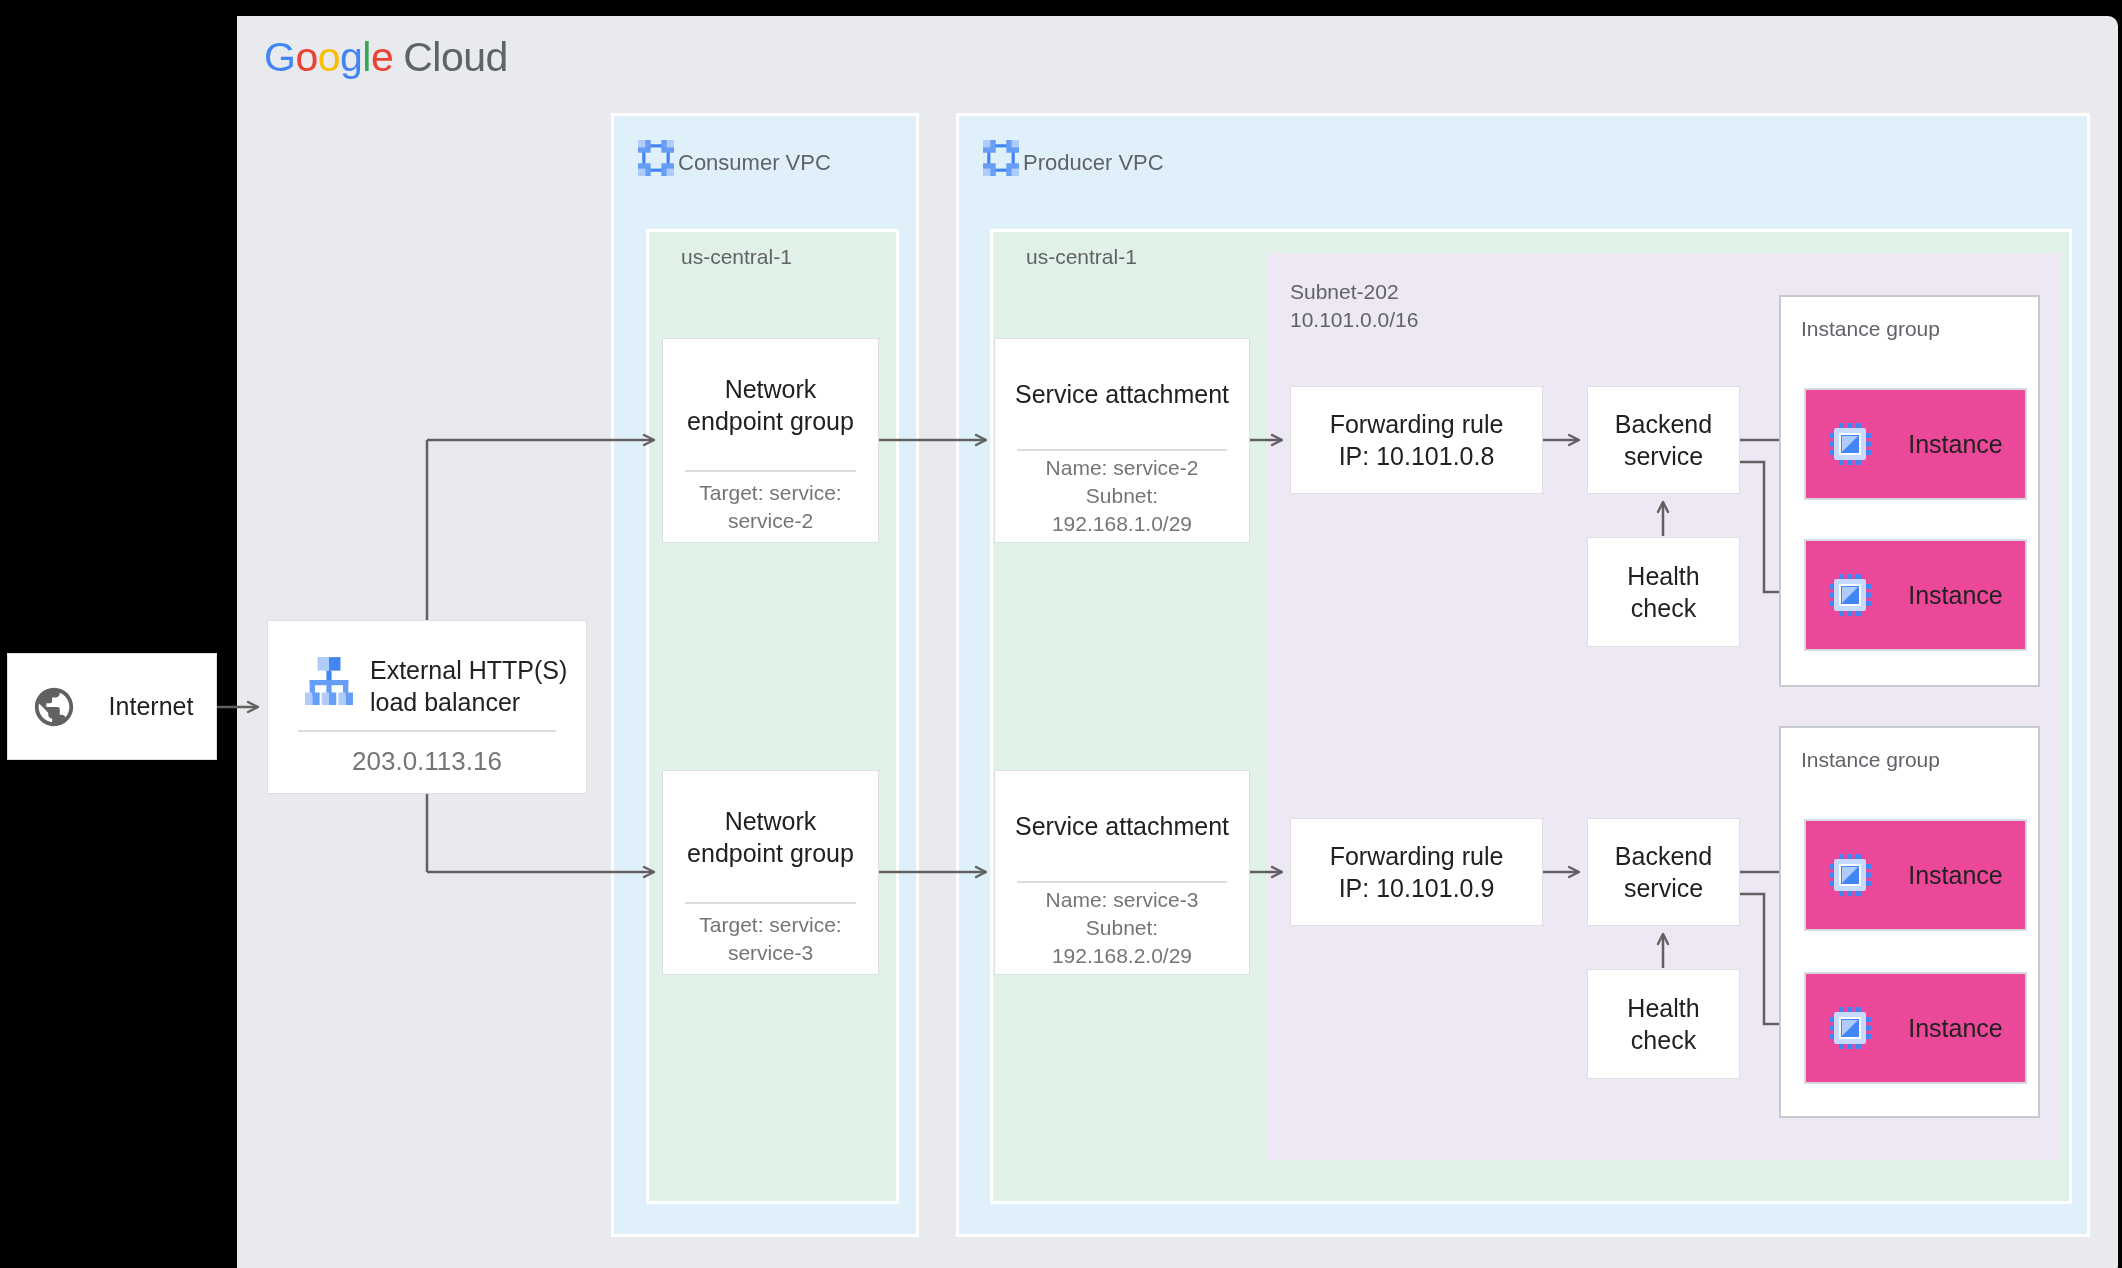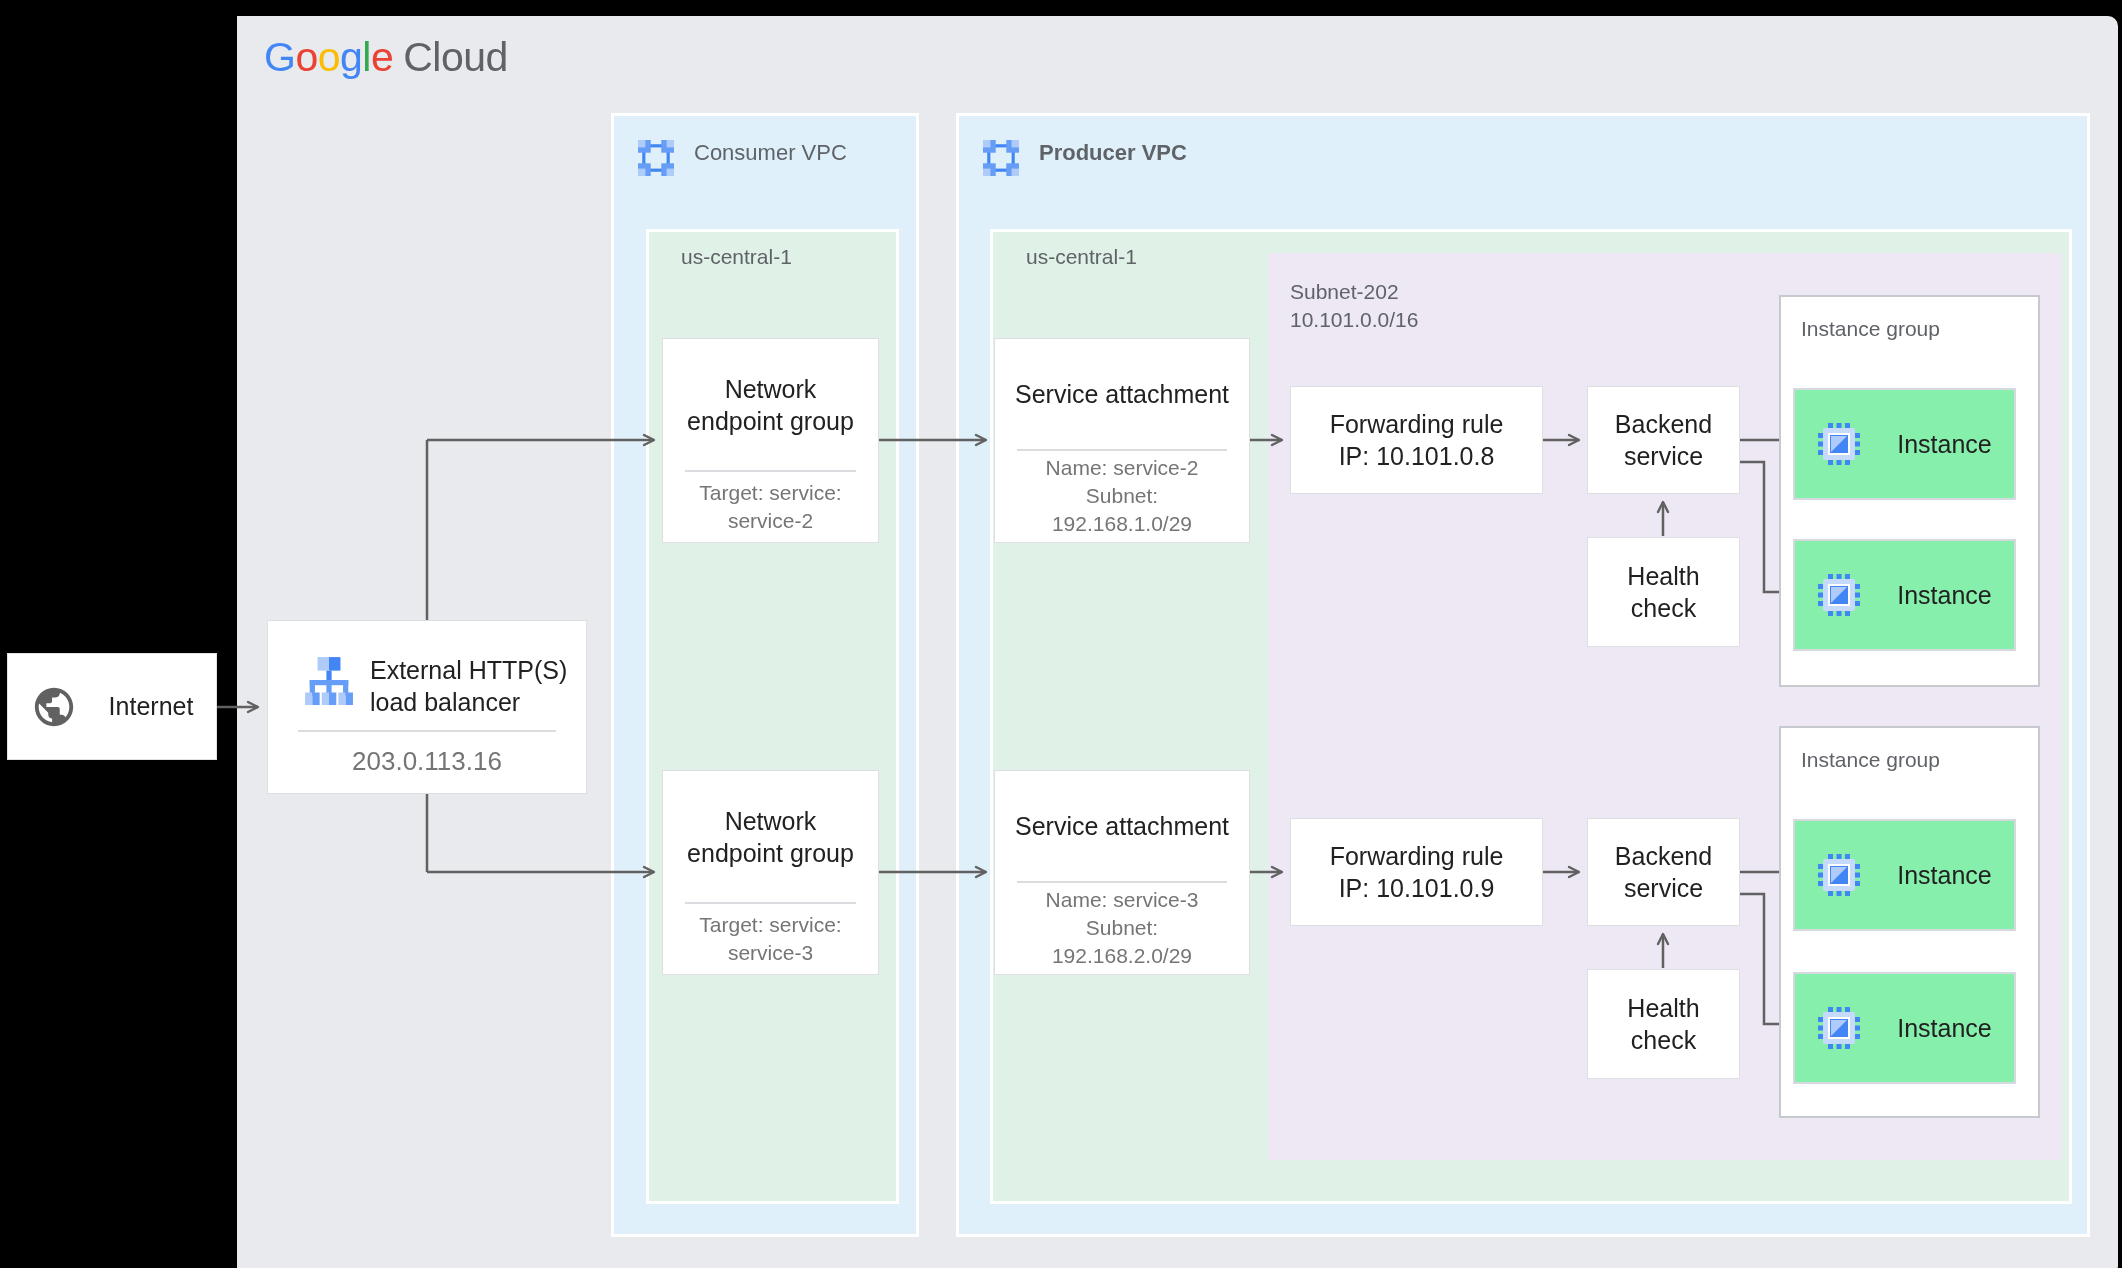--- a/index.html
+++ b/index.html
@@ -13,35 +13,35 @@
   .region-panel{background:#E0F1E7;border:3px solid #FFFFFF;z-index:1;}
   .subnet-panel{background:#EDE8F4;z-index:1;}
   
   #logo{left:264px;top:22px;font-size:41px;font-weight:500;letter-spacing:-0.5px;z-index:2;}
   #logo span{display:inline;}
   .l0,.l3{color:#4285F4;} .l1,.l5{color:#EA4335;} .l2{color:#FBBC04;} .l4{color:#34A853;}
   .logo-cloud{color:#5F6368;margin-left:10px;font-weight:400;}
   
   #wires{left:0;top:0;z-index:2;}
   
-  .vpc-header{display:flex;align-items:flex-start;gap:20px;z-index:2;}
+  .vpc-header{display:flex;align-items:flex-end;gap:4px;z-index:2;}
   .vpc-label{font-size:22px;color:#5F6368;}
   .region-label{font-size:21px;color:#5F6368;z-index:2;}
   .subnet-label{font-size:21px;color:#5F6368;line-height:1.35;z-index:2;}
   
   .box{background:#FFFFFF;border:1px solid #DDDFE2;z-index:3;}
   .zone{position:absolute;left:12px;right:12px;display:flex;flex-direction:column;
         align-items:center;justify-content:center;text-align:center;}
   .node-title{font-size:25px;color:#212121;line-height:1.28;}
   .node-sub{font-size:21px;color:#757575;line-height:1.32;}
   .hr{position:absolute;left:22px;right:22px;height:0;border-top:2px solid #DADCE0;}
   
   .ig-box{background:#FFFFFF;border:2px solid #C6CACE;z-index:3;}
   .ig-label{position:absolute;left:20px;top:20px;font-size:21px;color:#5F6368;}
-  .inst-box{position:absolute;left:12px;width:219px;height:108px;background:#86efac;
+  .inst-box{position:absolute;left:23px;width:219px;height:108px;background:#ec4899;
             border:2px solid #D6D9DD;display:flex;align-items:center;justify-content:center;gap:36px;}
   .inst-label{font-size:25px;color:#212121;}
   
   #internet-box{left:7px;top:641px;width:210px;height:107px;background:#FFFFFF;border:1px solid #E0E0E0;
                 display:flex;align-items:center;justify-content:center;gap:32px;z-index:3;}
   #internet-box .lbl{font-size:25px;color:#212121;}
   #lb-box{left:267px;top:608px;width:320px;height:174px;}
   #lb-icon{position:absolute;left:36px;top:34px;}
   #lb-title{position:absolute;left:102px;right:10px;top:22px;height:86px;display:flex;
             align-items:center;font-size:25px;color:#212121;line-height:1.28;text-align:left;}
@@ -70,21 +70,21 @@
         <rect x="0" y="27" width="7" height="7" fill="#AECBFA"></rect>
       <rect x="22" y="22" width="12" height="12" fill="#669DF6"></rect>
         <rect x="27" y="27" width="7" height="7" fill="#AECBFA"></rect>
     </svg>
     <span class="vpc-label">Consumer VPC</span>
   </div>
   <div class="abs region-panel" style="left:646px;top:217px;width:253px;height:975px;"></div>
   <div class="abs region-label" style="left:681px;top:233px;">us-central-1</div>
 
   <div class="abs vpc-panel" style="left:956px;top:101px;width:1134px;height:1124px;"></div>
-  <div class="abs vpc-header" style="left:983px;top:128px;font-weight:bold;">
+  <div class="abs vpc-header" style="left:983px;top:128px;">
     <svg width="36" height="36" viewBox="0 0 34 34">
       <rect x="5.5" y="5.5" width="23" height="23" fill="none" stroke="#4285F4" stroke-width="3"></rect>
       <rect x="0" y="0" width="12" height="12" fill="#669DF6"></rect>
         <rect x="0" y="0" width="7" height="7" fill="#AECBFA"></rect>
       <rect x="22" y="0" width="12" height="12" fill="#669DF6"></rect>
         <rect x="27" y="0" width="7" height="7" fill="#AECBFA"></rect>
       <rect x="0" y="22" width="12" height="12" fill="#669DF6"></rect>
         <rect x="0" y="27" width="7" height="7" fill="#AECBFA"></rect>
       <rect x="22" y="22" width="12" height="12" fill="#669DF6"></rect>
         <rect x="27" y="27" width="7" height="7" fill="#AECBFA"></rect>

